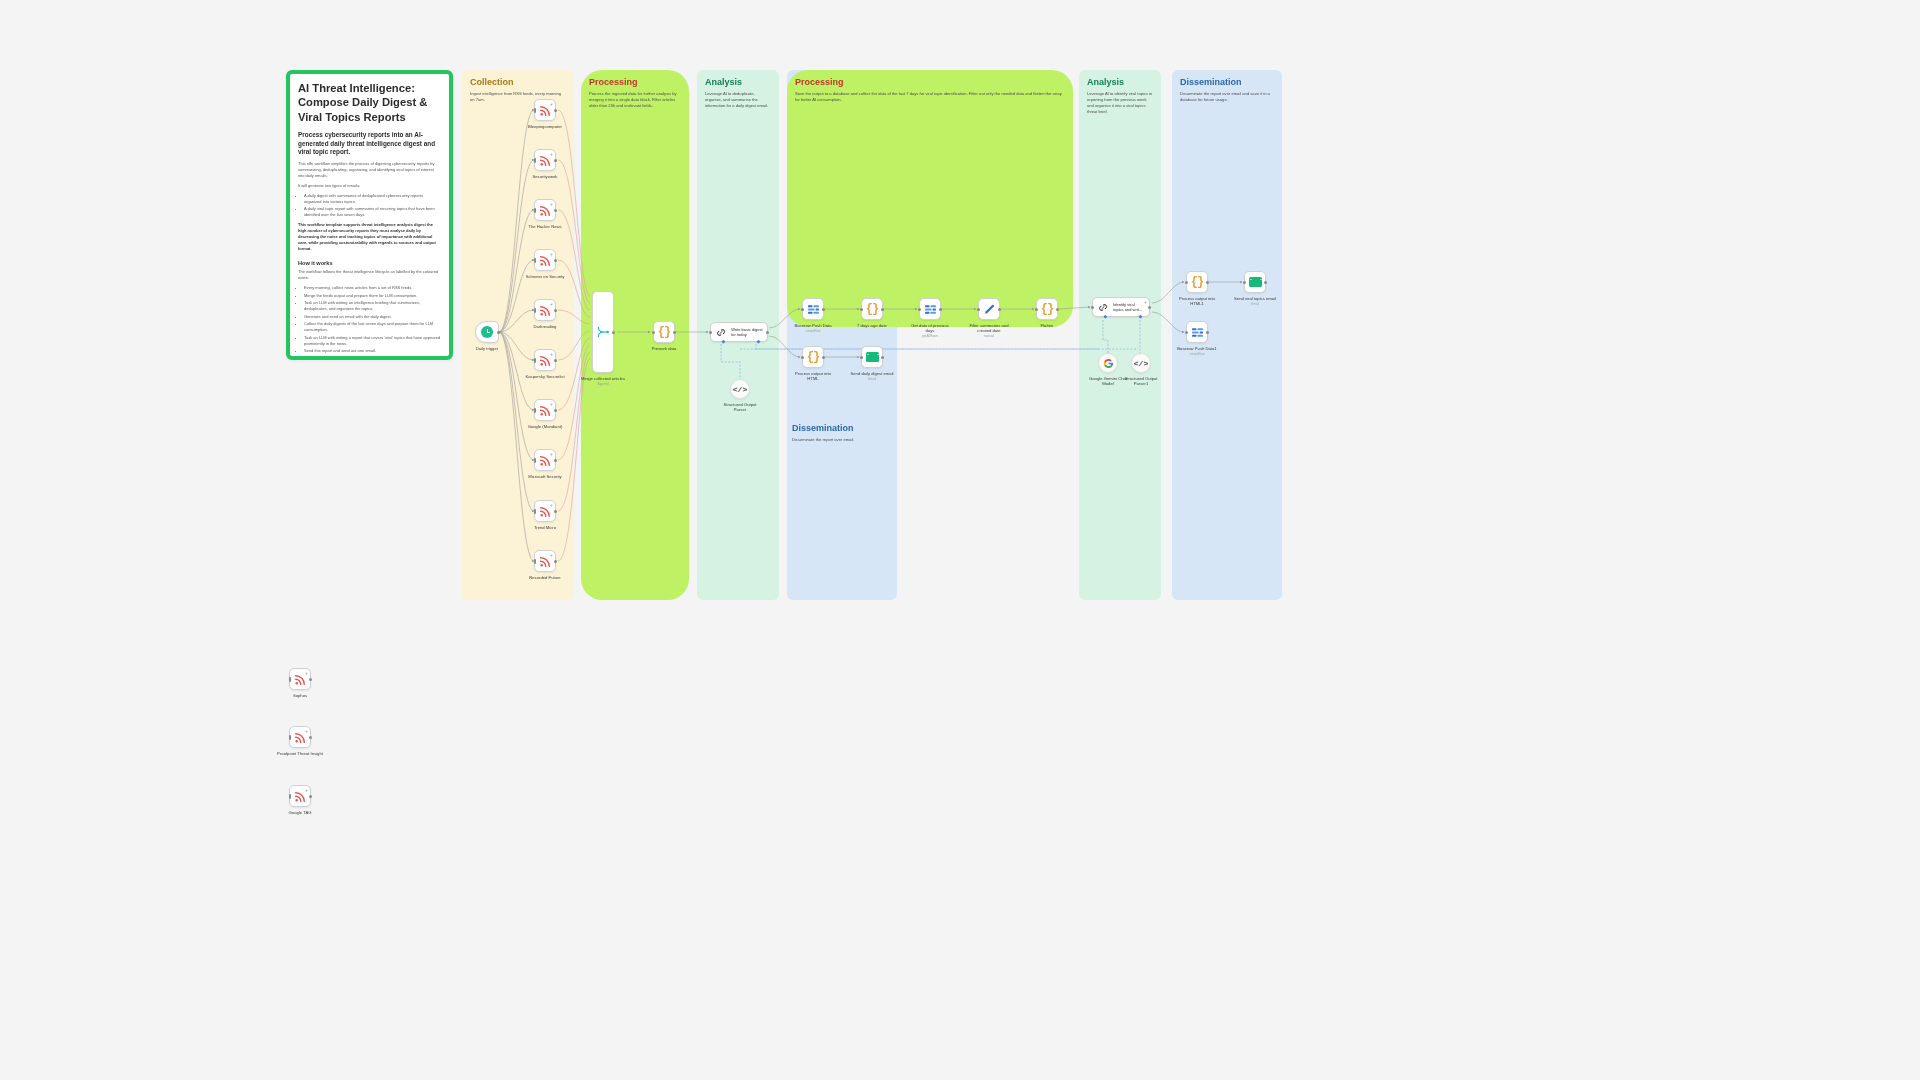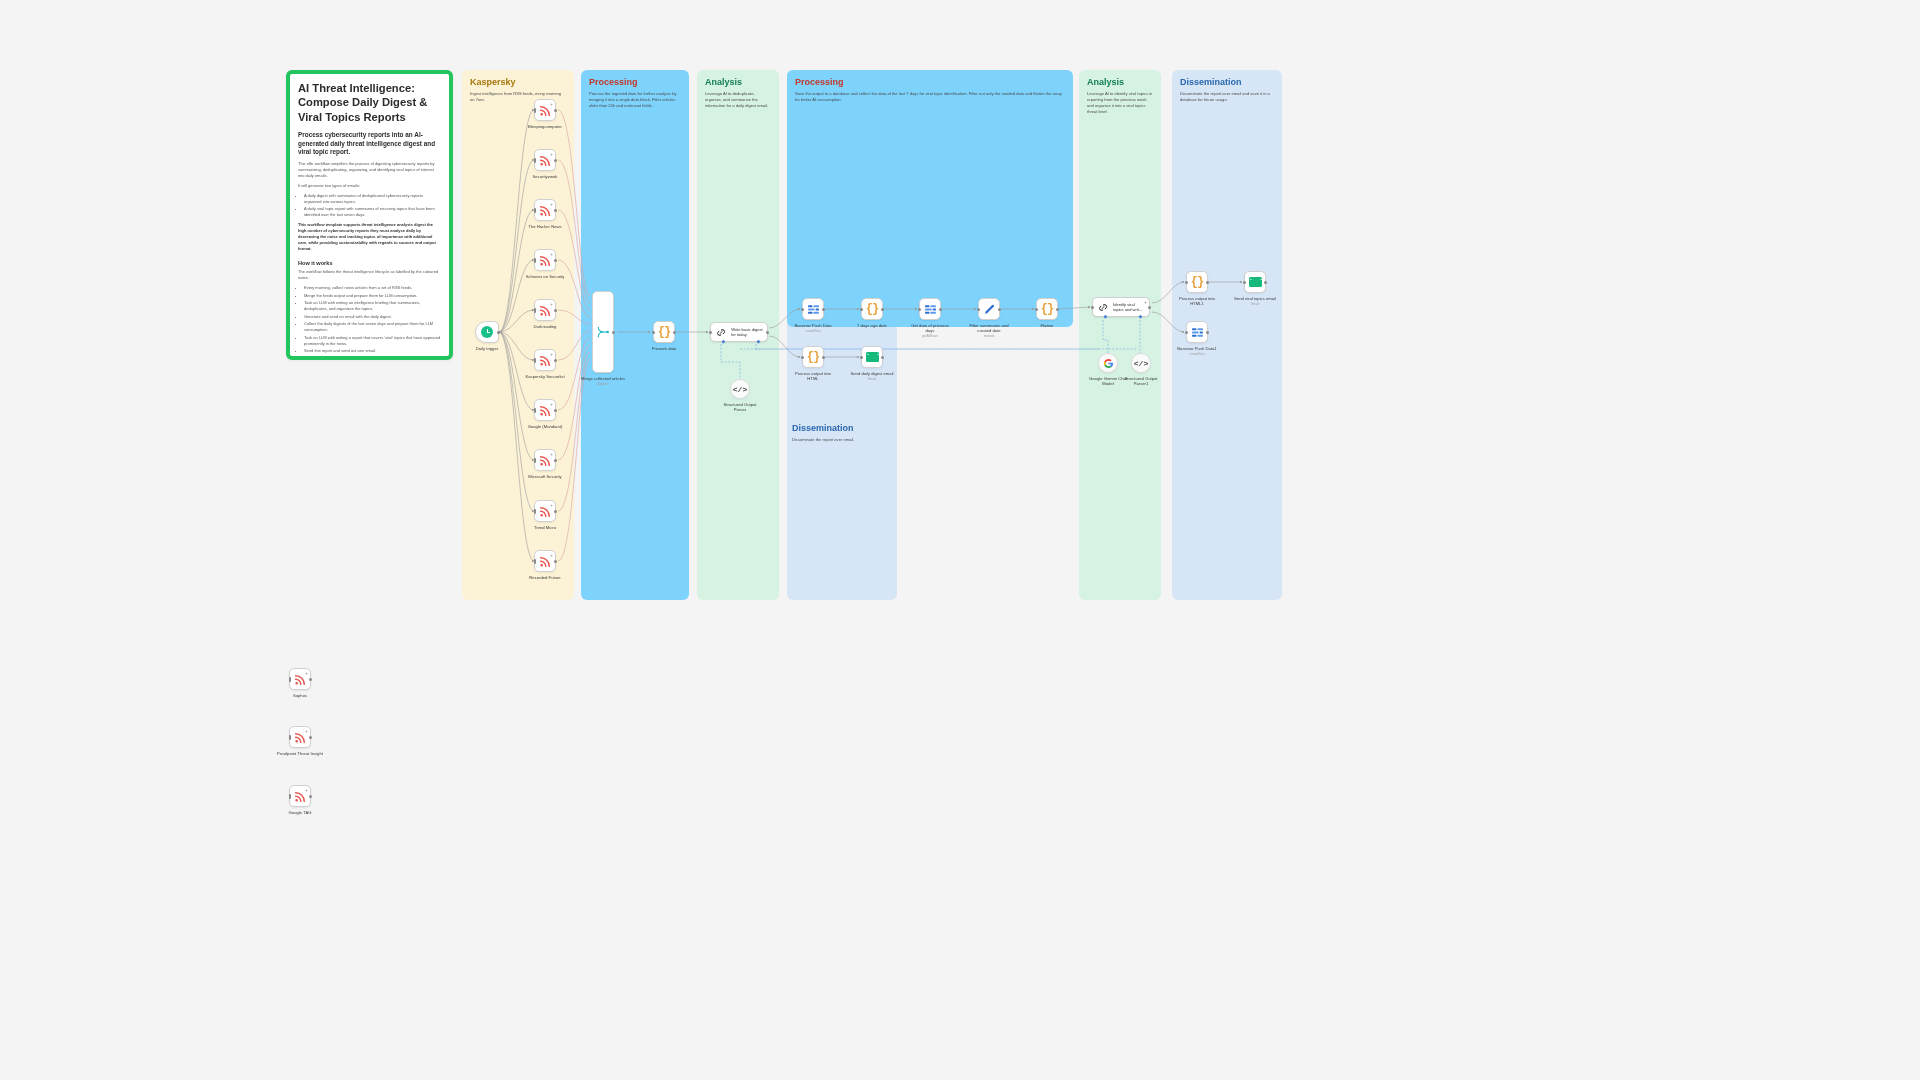--- a/index.html
+++ b/index.html
@@ -60,21 +60,21 @@
   .note-info .h3 {
     font-size: 5.6px; font-weight: bold; color: #2b2b2b;
     margin: 8px 0 3px 0;
   }
   .note-info p { font-size: 4.0px; line-height: 1.5; color: #555; margin: 0 0 4px 0; }
   .note-info p.strong { font-weight: bold; color: #2f2f2f; }
   .note-info ul { margin: 0 0 4px 0; padding-left: 6px; }
   .note-info li { font-size: 4.0px; line-height: 1.5; color: #555; margin-bottom: 1.5px; }
 
   .note-yellow { background: #fcf3d6; }
-  .note-pink   { background: #7dd3fc; }
+  .note-pink   { background: #bef264; border-radius: 21px; }
   .note-green  { background: #d6f2e2; }
   .note-blue   { background: #d7e6f7; }
   .note-yellow .sticky-title { color: #a8780f; }
   .note-pink   .sticky-title { color: #c0392b; }
   .note-green  .sticky-title { color: #16805a; }
   .note-blue   .sticky-title { color: #2a68ad; }
 
   
   .node {
     position: absolute;
@@ -219,21 +219,21 @@
     width: 11px; height: 11px; border-radius: 50%;
     position: relative;
   }
 </style>
 </head>
 <body>
 
 <div id="canvas">
 
   <div class="sticky note-yellow sticky-pad" style="left:462px; top:70px; width:112px; height:530px;">
-    <div class="sticky-title">Kaspersky</div>
+    <div class="sticky-title">Collection</div>
     <div class="sticky-body">Ingest intelligence from RSS feeds, every morning on 7am.</div>
   </div>
 
   <div class="sticky note-pink sticky-pad" style="left:581px; top:70px; width:108px; height:530px;">
     <div class="sticky-title">Processing</div>
     <div class="sticky-body">Process the ingested data for further analysis by merging it into a single data block. Filter articles older than 24h and irrelevant fields.</div>
   </div>
 
   <div class="sticky note-green sticky-pad" style="left:697px; top:70px; width:82px; height:530px;">
     <div class="sticky-title">Analysis</div>

